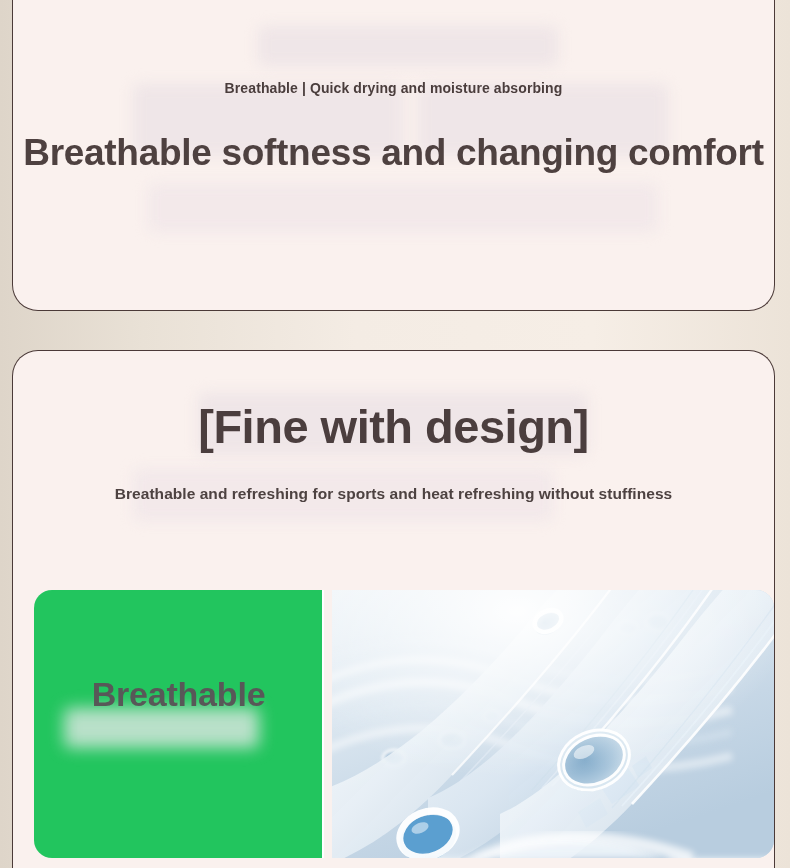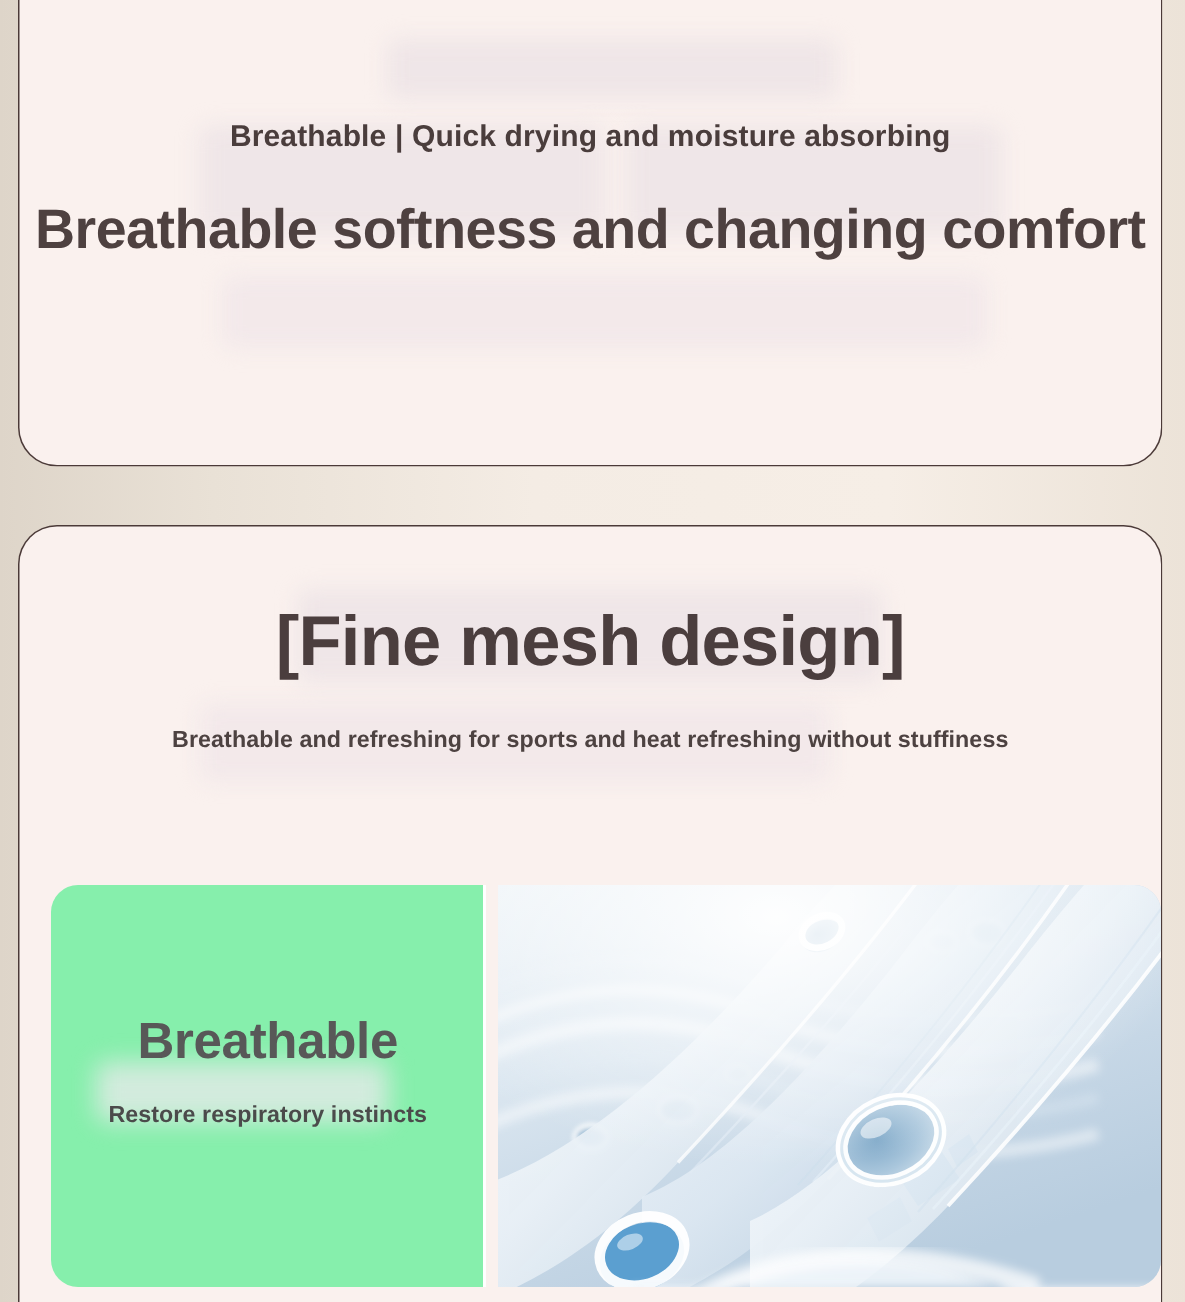--- a/index.html
+++ b/index.html
@@ -59,21 +59,21 @@
     border-radius: 7px;
     pointer-events: none;
   }
   .ghost.soft { background: rgba(236, 226, 231, 0.55); }
 
   
   .eyebrow {
     position: absolute;
     left: 0; right: 0;
     text-align: center;
-    font-size: 20px;
+    font-size: 14px;
     font-weight: 700;
     color: #4a3d3c;
     letter-spacing: 0.1px;
     white-space: nowrap;
   }
 
   .headline {
     position: absolute;
     left: 0; right: 0;
     text-align: center;
@@ -113,21 +113,21 @@
     top: 239px;           
     width: 740px;
     height: 268px;
   }
 
   .feature-panel {
     position: absolute;
     left: 0; top: 0;
     width: 289px;
     height: 268px;
-    background: #86efac;
+    background: #22c55e;
     border-radius: 18px 0 0 18px;
     z-index: 2;
   }
   
   .feature-panel::after {
     content: "";
     position: absolute;
     right: -1px; top: 0;
     width: 2px; height: 100%;
     background: #ffffff;
@@ -198,30 +198,29 @@
 
     <h1 class="headline" style="top:166px;">Breathable softness and changing comfort</h1>
 
   </section>
 
   <section class="card card-mesh">
 
     <div class="ghost" style="left:185px; top:42px;  width:390px; height:62px;"></div>
     <div class="ghost soft" style="left:120px; top:118px; width:420px; height:52px;"></div>
 
-    <h2 class="headline-bracket" style="top:48px;">[Fine mesh design]</h2>
+    <h2 class="headline-bracket" style="top:48px;">[Fine with design]</h2>
 
     <p class="subline" style="top:134px;">Breathable and refreshing for sports and heat refreshing without stuffiness</p>
 
     <div class="feature-strip">
 
       <div class="feature-panel">
         <div class="panel-ghost"></div>
         <span class="panel-title">Breathable</span>
-        <span class="panel-sub">Restore respiratory instincts</span>
       </div>
 
       <figure class="feature-photo">
         <svg viewBox="0 0 442 268" preserveAspectRatio="xMidYMid slice">
           <defs>
             <linearGradient id="bgSky" x1="0" y1="0" x2="0.55" y2="1">
               <stop offset="0%" stop-color="#eef4f8"></stop>
               <stop offset="35%" stop-color="#dde8f1"></stop>
               <stop offset="70%" stop-color="#c6d7e6"></stop>
               <stop offset="100%" stop-color="#b8cddf"></stop>

